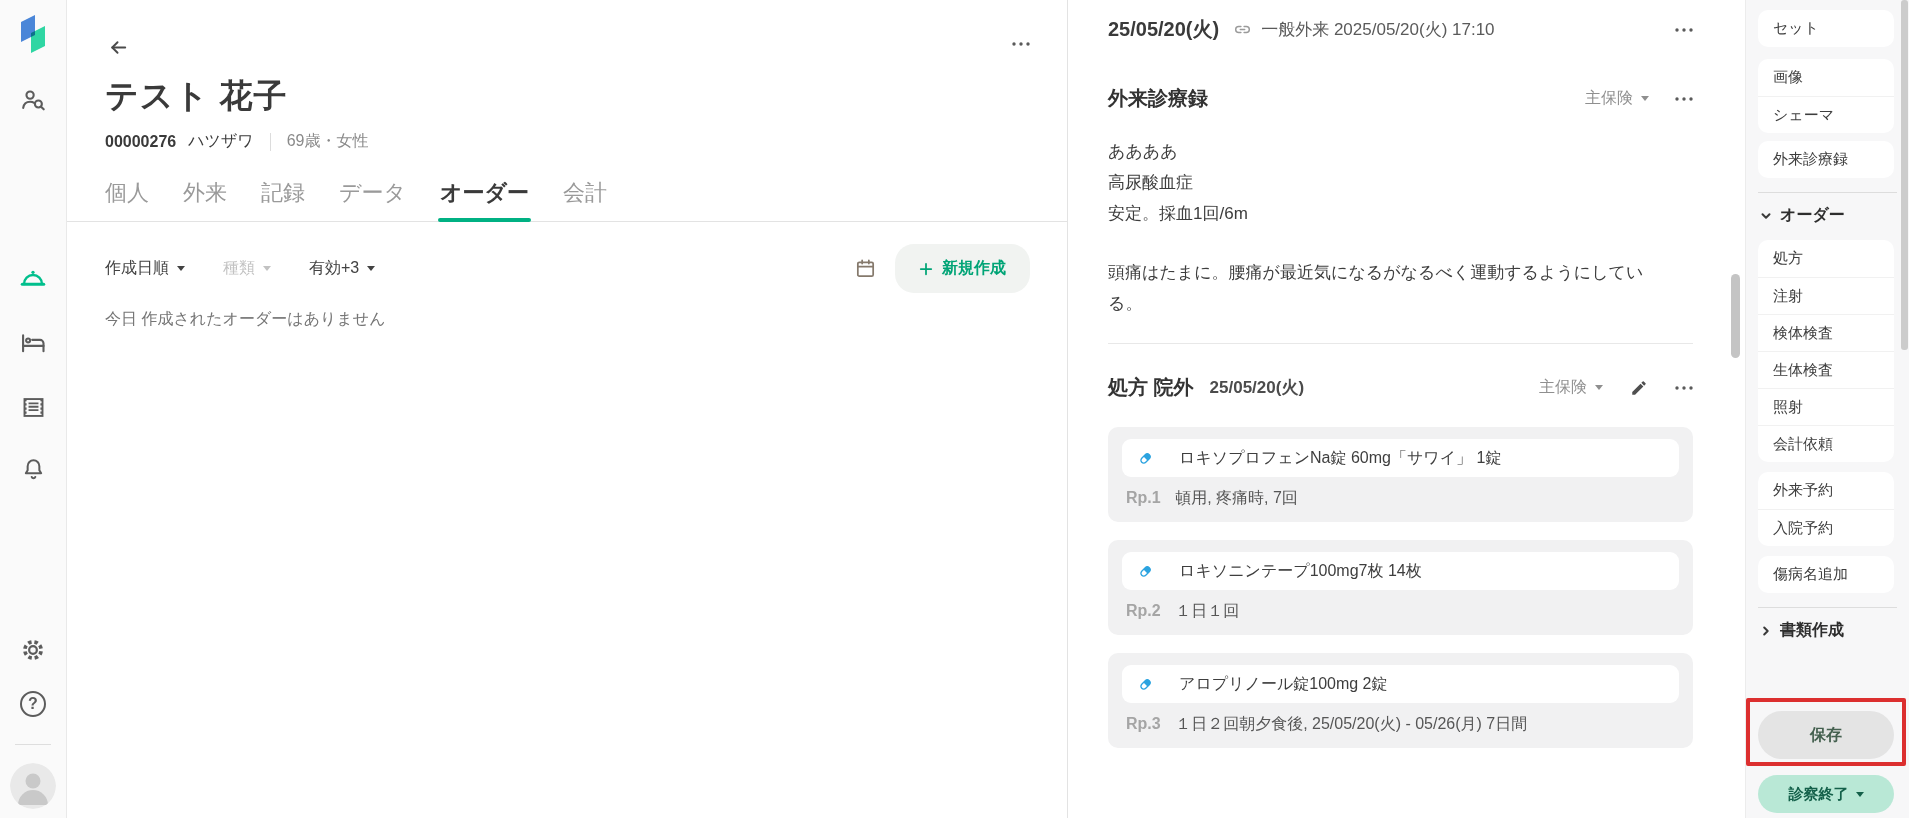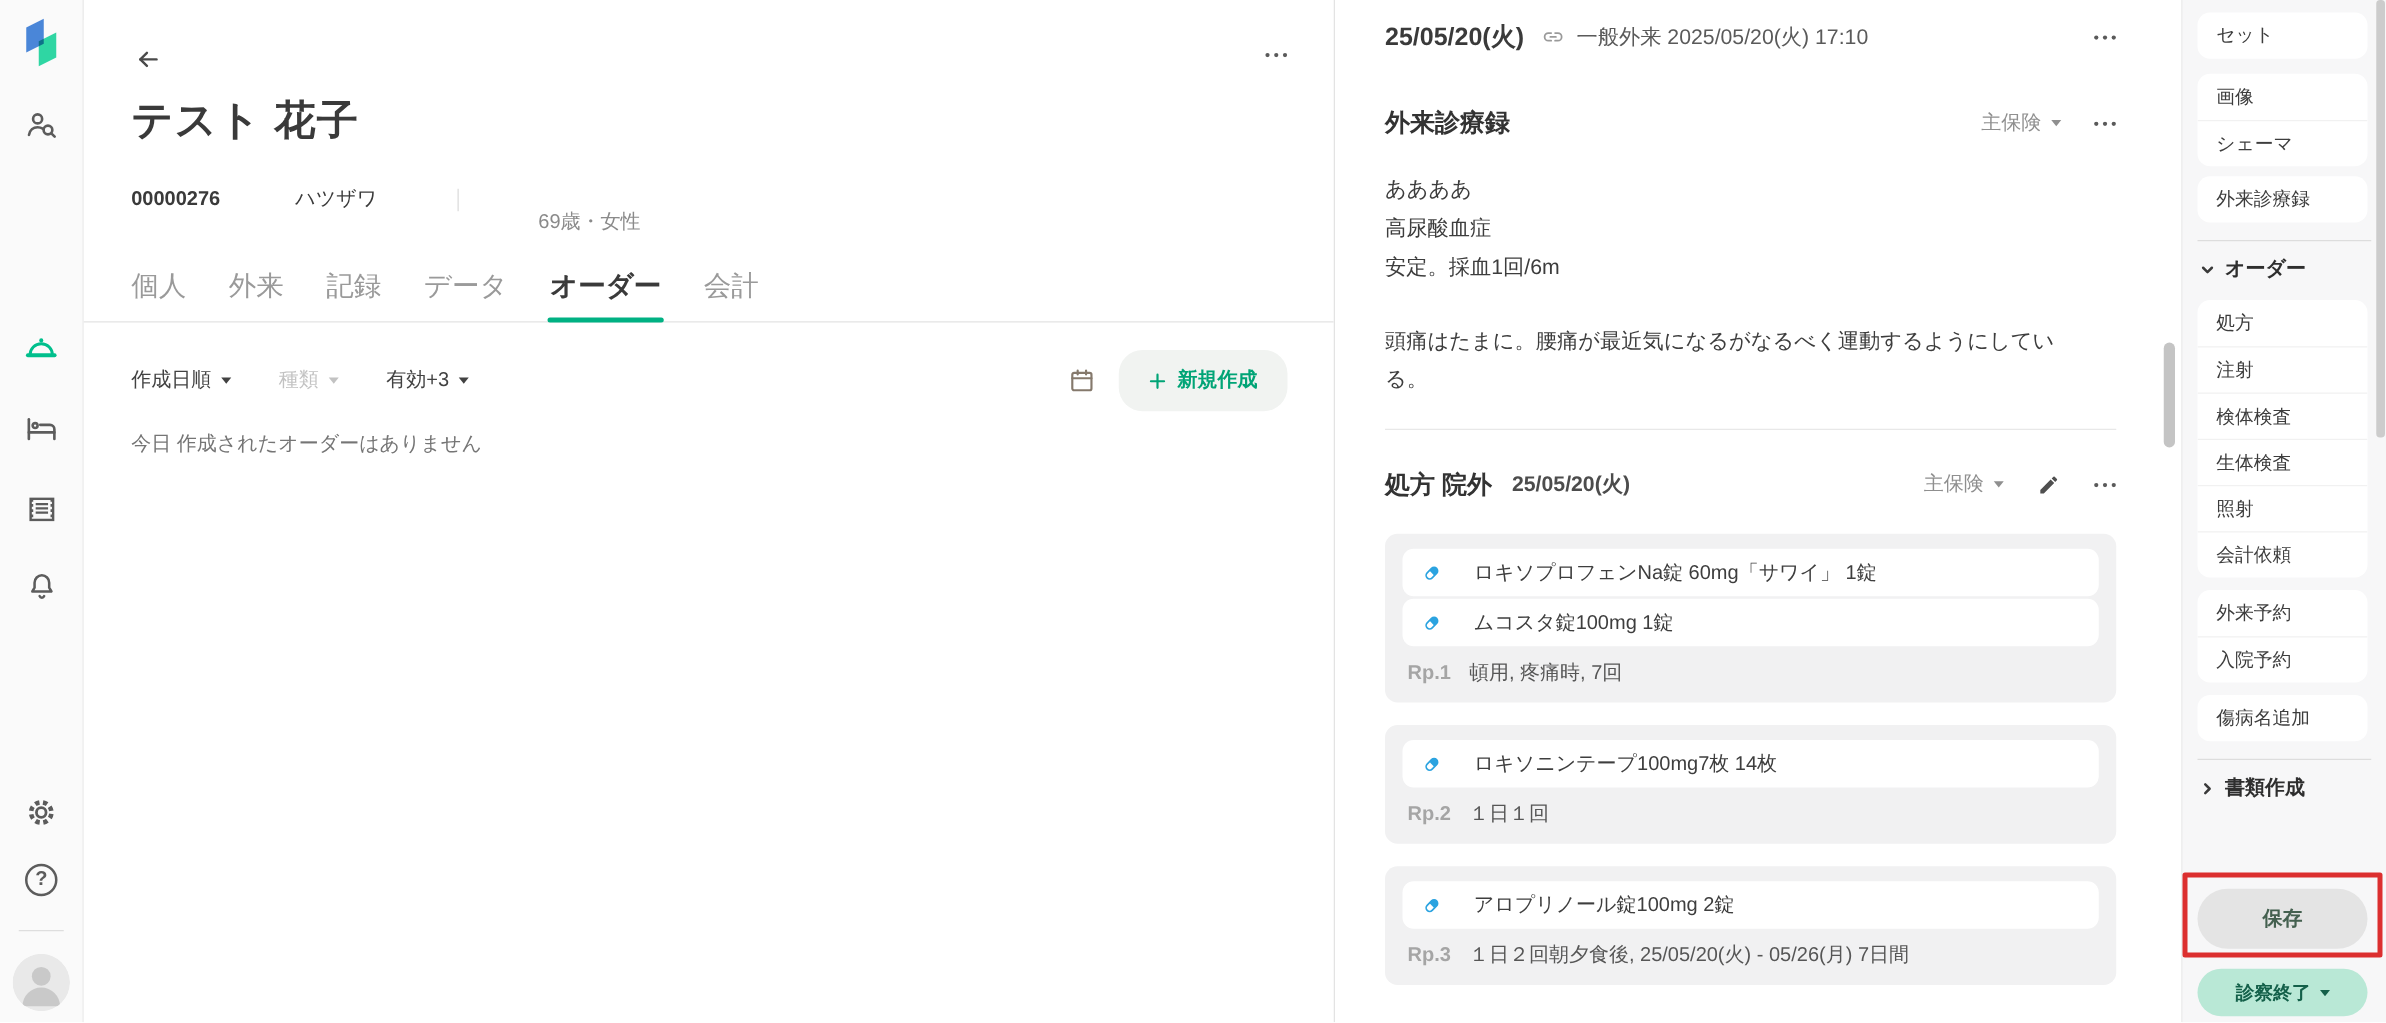--- a/index.html
+++ b/index.html
@@ -14,25 +14,25 @@
   .ln-item { position:absolute; left:50%; transform:translateX(-50%); width:38px; height:38px; display:flex; align-items:center; justify-content:center; }
   .ln-divider { position:absolute; left:15px; right:15px; top:744px; height:1px; background:#dedede; }
   .ln-avatar { position:absolute; left:10px; top:763px; width:46px; height:46px; border-radius:50%; overflow:hidden; }
   .help-circle { width:26px; height:26px; border:2px solid #5c5c5c; border-radius:50%; display:flex; align-items:center; justify-content:center; font-size:16px; font-weight:bold; color:#5c5c5c; }
 
   
   .main-panel { position:absolute; left:67px; top:16px; width:1000px; height:818px; background:#fff; padding:18px 37px 0 38px; }
   .mp-toprow { display:flex; align-items:flex-start; height:24px; }
   .mp-toprow .dots-btn { margin-left:auto; margin-top:2px; }
   .patient-name { margin-top:16px; font-size:33px; font-weight:bold; color:#3a3a3a; letter-spacing:1px; }
-  .pid-row { margin-top:12px; display:flex; align-items:center; font-size:16px; color:#3a3a3a;gap:48px; }
+  .pid-row { margin-top:12px; display:flex; align-items:center; font-size:16px; color:#3a3a3a; }
   .pid { font-weight:bold; }
   .pid-kana { margin-left:12px; }
   .pid-sep { width:1px; height:18px; background:#dcdcdc; margin:0 16px; }
-  .pid-agesex { color:#8a8a8a;margin-top:36px; }
+  .pid-agesex { color:#8a8a8a; }
 
   .tabs { margin:20px -37px 0 -38px; padding:0 37px 0 38px; display:flex; gap:34px; border-bottom:1px solid #e3e3e3; }
   .tab { position:relative; padding:6px 0 13px; font-size:22px; color:#9a9a9a; }
   .tab.active { color:#3a3a3a; font-weight:bold; }
   .tab.active::after { content:""; position:absolute; left:-2px; right:-2px; bottom:-1px; height:4px; border-radius:2px; background:#00b183; }
 
   .filters { margin-top:22px; display:flex; align-items:center; }
   .filter { font-size:16px; color:#424242; display:flex; align-items:center; margin-right:38px; }
   .filter.disabled { color:#c2c2c2;justify-content:center; }
   .caret { display:inline-block; width:0; height:0; border-left:4.5px solid transparent; border-right:4.5px solid transparent; border-top:5.5px solid currentColor; margin-left:8px; }
@@ -300,29 +300,20 @@
     <div class="card">
       <div class="med-row">
         <svg width="17" height="17" viewBox="0 0 24 24">
             <g transform="rotate(-45 12 12)">
               <rect x="4.5" y="8" width="15" height="8" rx="4" fill="none" stroke="#2ba3e0" stroke-width="1.9"></rect>
               <path d="M12 8h3.5a4 4 0 0 1 0 8H12z" fill="#2ba3e0"></path>
             </g>
           </svg>
         <span>ロキソプロフェンNa錠 60mg「サワイ」 1錠</span>
       </div>
-      <div class="med-row">
-        <svg width="17" height="17" viewBox="0 0 24 24">
-            <g transform="rotate(-45 12 12)">
-              <rect x="4.5" y="8" width="15" height="8" rx="4" fill="none" stroke="#2ba3e0" stroke-width="1.9"></rect>
-              <path d="M12 8h3.5a4 4 0 0 1 0 8H12z" fill="#2ba3e0"></path>
-            </g>
-          </svg>
-        <span>ムコスタ錠100mg 1錠</span>
-      </div>
       <div class="rp-row">
         <span class="rp">Rp.1</span>
         <span class="usage">頓用, 疼痛時, 7回</span>
       </div>
     </div>
 
     <div class="card">
       <div class="med-row">
         <svg width="17" height="17" viewBox="0 0 24 24">
             <g transform="rotate(-45 12 12)">

